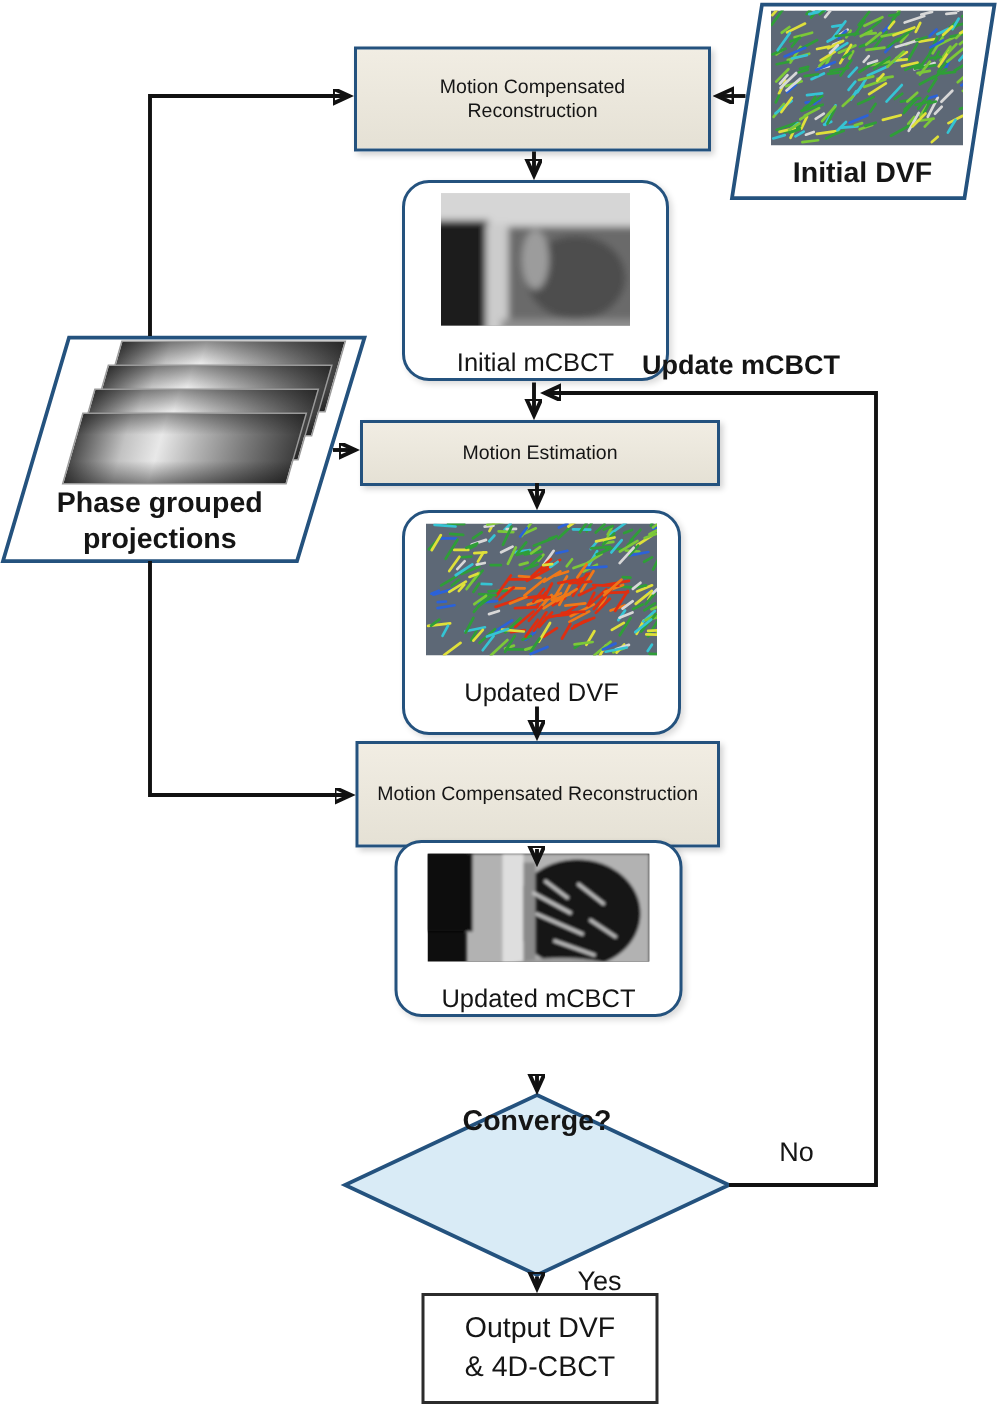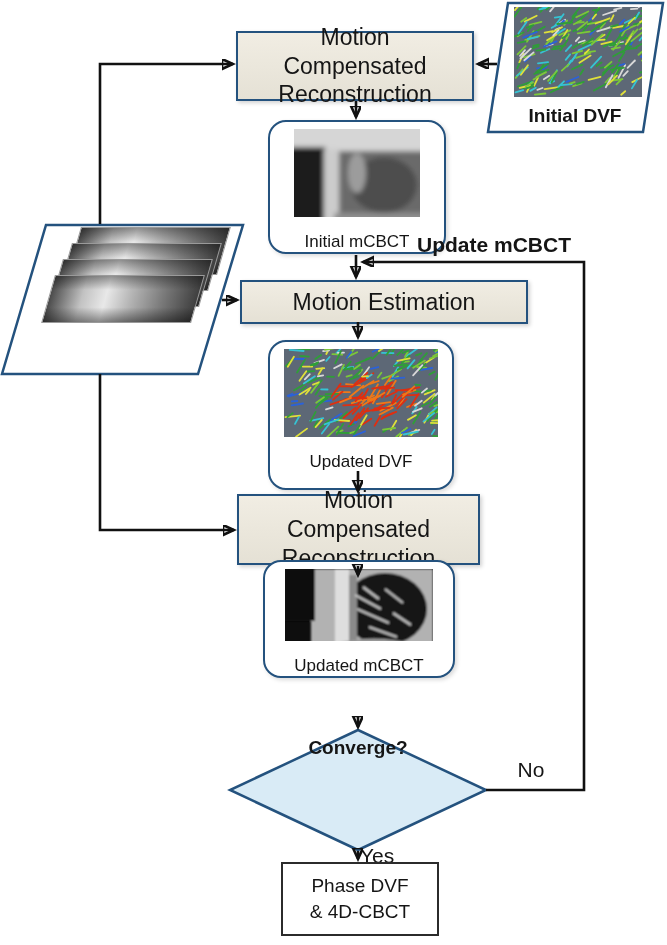--- a/index.html
+++ b/index.html
@@ -29,21 +29,21 @@
   }
 
   .procbox {
     position: absolute;
     display: flex;
     align-items: center;
     justify-content: center;
     text-align: center;
     background: linear-gradient(180deg, var(--box_fill_light, #f1ede3), var(--box_fill_dark, #e5e1d5));
     border: 2px solid var(--box_border, #24527e);
-    font-size: 23px;
+    font-size: 13px;
     line-height: 1.25;
     padding: 20px 12px;
     box-shadow: 2px 2px 4px rgba(0,0,0,.18);
   }
 
   .imgnode {
     position: absolute;
     background: #ffffff;
     border: 2.5px solid var(--box_border, #24527e);
     border-radius: 18px;
@@ -61,21 +61,21 @@
   }
 
   .cap-abs {
     position: absolute;
     text-align: center;
     font-size: 19px;
     line-height: 1.25;
     font-weight: bold;
   }
 
-  .lbl { position: absolute; font-size: 21px; }
+  .lbl { position: absolute; font-size: 18px; }
   .lbl.bold { font-weight: 700; }
 
   .outbox {
     position: absolute;
     background: #ffffff;
     border: 2px solid #2b2b2b;
     display: flex;
     flex-direction: column;
     align-items: center;
     justify-content: center;
@@ -363,22 +363,23 @@
 
   <svg class="shape" style="left:0; top:221px; width:248px; height:158px" viewBox="0 0 248 158">
     <polygon class="para" points="46,4 243,4 198,153 2,153"></polygon>
   </svg>
   <div class="frames" style="left:48px; top:227px; width:180px; height:100px">
     <div class="frame" style="left:26px; top:0"></div>
     <div class="frame" style="left:17px; top:16px"></div>
     <div class="frame" style="left:8px;  top:32px"></div>
     <div class="frame" style="left:0;    top:48px"></div>
   </div>
-
-  <div class="procbox" style="left:240px; top:280px; width:288px; height:41px">Motion Estimation</div>
+  <div class="cap-abs" style="left:24px; top:324px; width:165px">Phase grouped projections</div>
+
+  <div class="procbox" style="left:240px; top:280px; width:240px; height:41px">Motion Estimation</div>
 
   <div class="imgnode" style="left:268px; top:340px; width:186px; height:150px">
     <svg id="dvf-updated-svg" width="154" height="88">
         <rect width="154" height="88" fill="#5d6876"></rect>
         <line x1="37.1" y1="40.3" x2="43.6" y2="40.5" stroke="#35c4d4" stroke-width="1.8" stroke-linecap="round"></line>
         <line x1="52.7" y1="83.4" x2="58.6" y2="81.4" stroke="#7cc838" stroke-width="1.8" stroke-linecap="round"></line>
         <line x1="107.1" y1="56.3" x2="112.2" y2="46.2" stroke="#e02e10" stroke-width="1.8" stroke-linecap="round"></line>
         <line x1="88.4" y1="61.5" x2="99.7" y2="60.1" stroke="#e02e10" stroke-width="1.8" stroke-linecap="round"></line>
         <line x1="78.4" y1="75.5" x2="87.3" y2="69.8" stroke="#e02e10" stroke-width="1.8" stroke-linecap="round"></line>
         <line x1="1.4" y1="68.2" x2="16.1" y2="66.6" stroke="#dfe03a" stroke-width="1.8" stroke-linecap="round"></line>
@@ -642,24 +643,24 @@
     </svg>
     <div class="cap">Updated mCBCT</div>
   </div>
 
   <svg class="shape" style="left:225px; top:725px; width:266px; height:130px" viewBox="0 0 266 130">
     <polygon class="diamond" points="133,5 261,65 133,125 5,65"></polygon>
   </svg>
   <div class="cap-abs" style="left:278px; top:736px; width:160px">Converge?</div>
 
   <div class="lbl" style="left:501px; top:758px; width:60px; text-align:center">No</div>
-  <div class="lbl" style="left:360px; top:844px; width:60px">Yes</div>
+  <div class="lbl" style="left:385px; top:844px; width:60px">Yes</div>
 
   <div class="outbox" style="left:281px; top:862px; width:158px; height:74px">
-    <div>Phase DVF</div>
+    <div>Output DVF</div>
     <div>&amp; 4D-CBCT</div>
   </div>
 
   <svg class="arrows" width="667" height="945">
     <defs>
       <marker id="ah" markerUnits="userSpaceOnUse" markerWidth="14" markerHeight="12" refX="11" refY="5" orient="auto">
         <path d="M0 0 L11 5 L0 10 Z" fill="#111111" stroke="none"></path>
       </marker>
     </defs>
     <path d="M 100 224 V 64 H 233" marker-end="url(#ah)"></path>

